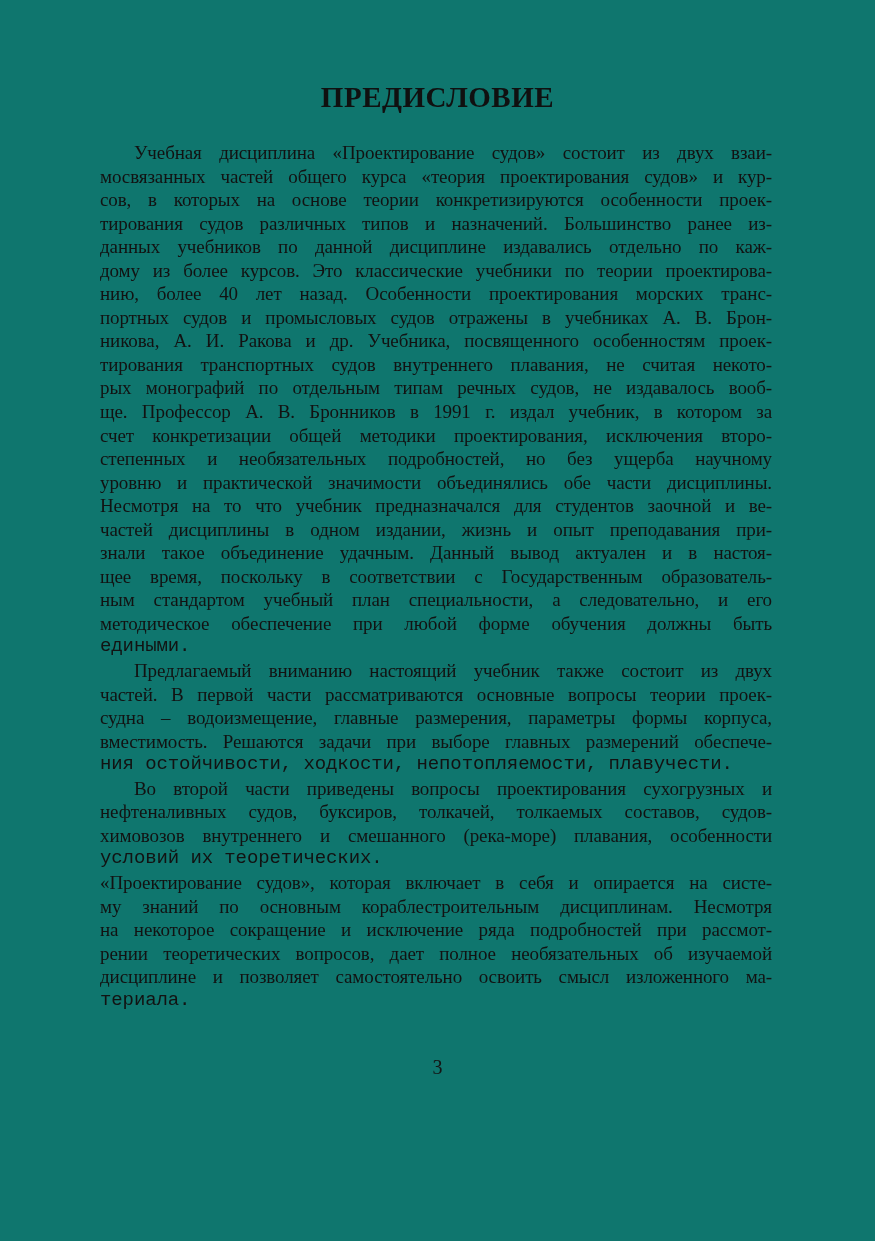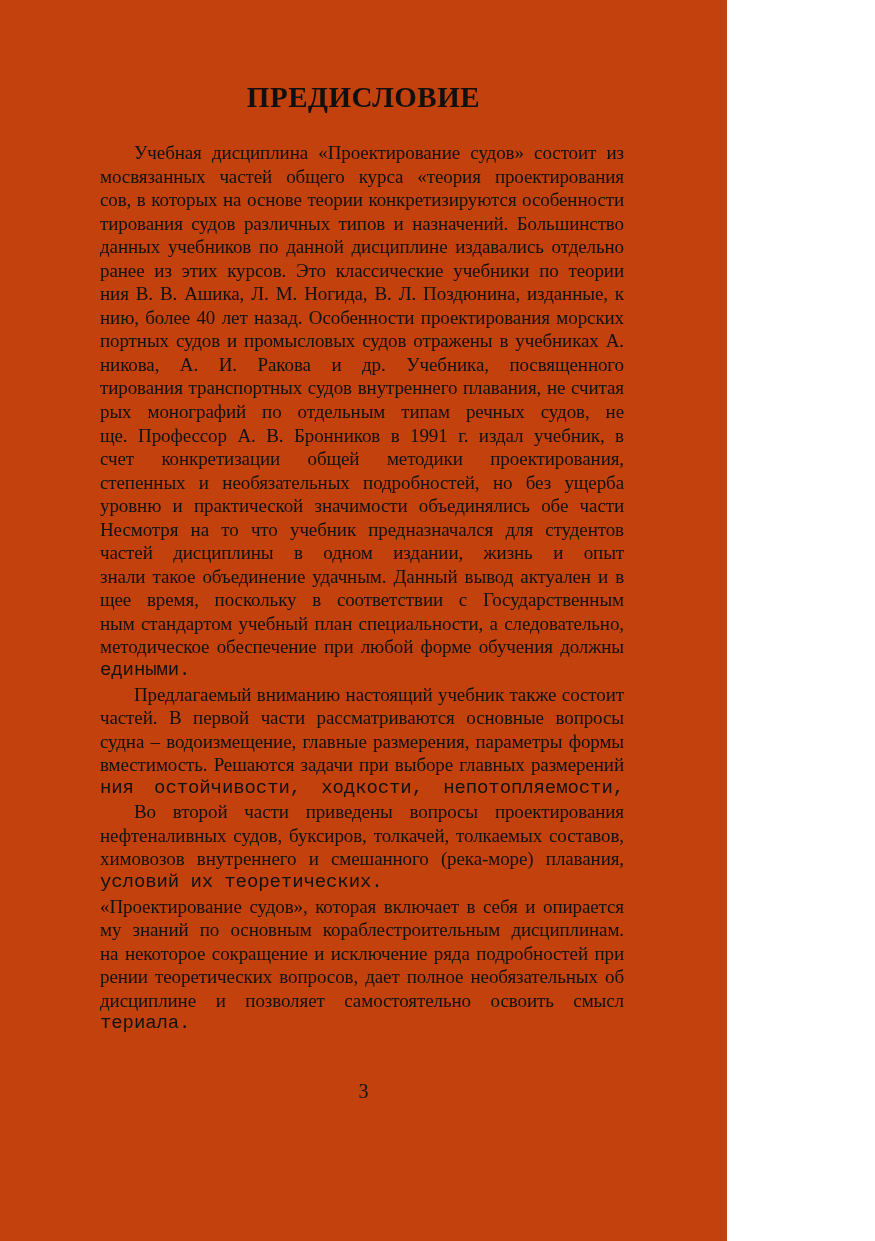--- a/index.html
+++ b/index.html
@@ -2,23 +2,23 @@
 <html><head>
 <meta charset="utf-8">
 <style>
   html, body {
     margin: 0;
     padding: 0;
     background: #ffffff;
   }
   .page {
     position: relative;
-    width: 727px;
+    width: 875px;
     height: 1241px;
-    background: #c2410c;
+    background: #0f766e;
     overflow: hidden;
     font-family: "Liberation Serif", "DejaVu Serif", serif;
     color: #121212;
   }
   .title {
     margin: 0;
     padding-top: 82px;
     padding-bottom: 29px;
     text-align: center;
     font-size: 29px;
@@ -65,22 +65,21 @@
 <div class="page">
   <h1 class="title">ПРЕДИСЛОВИЕ</h1>
 
   <div class="body-text">
       <div class="paragraph">
         <div class="line first">Учебная дисциплина «Проектирование судов» состоит из двух взаи-</div>
         <div class="line">мосвязанных частей общего курса «теория проектирования судов» и кур-</div>
         <div class="line">сов, в которых на основе теории конкретизируются особенности проек-</div>
         <div class="line">тирования судов различных типов и назначений. Большинство ранее из-</div>
         <div class="line">данных учебников по данной дисциплине издавались отдельно по каж-</div>
-        <div class="line">ранее из этих курсов. Это классические учебники по теории проектирова-</div>
-        <div class="line">ния В. В. Ашика, Л. М. Ногида, В. Л. Поздюнина, изданные, к сожале-</div>
+        <div class="line">дому из более курсов. Это классические учебники по теории проектирова-</div>
         <div class="line">нию, более 40 лет назад. Особенности проектирования морских транс-</div>
         <div class="line">портных судов и промысловых судов отражены в учебниках А. В. Брон-</div>
         <div class="line">никова, А. И. Ракова и др. Учебника, посвященного особенностям проек-</div>
         <div class="line">тирования транспортных судов внутреннего плавания, не считая некото-</div>
         <div class="line">рых монографий по отдельным типам речных судов, не издавалось вооб-</div>
         <div class="line">ще. Профессор А. В. Бронников в 1991 г. издал учебник, в котором за</div>
         <div class="line">счет конкретизации общей методики проектирования, исключения второ-</div>
         <div class="line">степенных и необязательных подробностей, но без ущерба научному</div>
         <div class="line">уровню и практической значимости объединялись обе части дисциплины.</div>
         <div class="line">Несмотря на то что учебник предназначался для студентов заочной и ве-</div>

